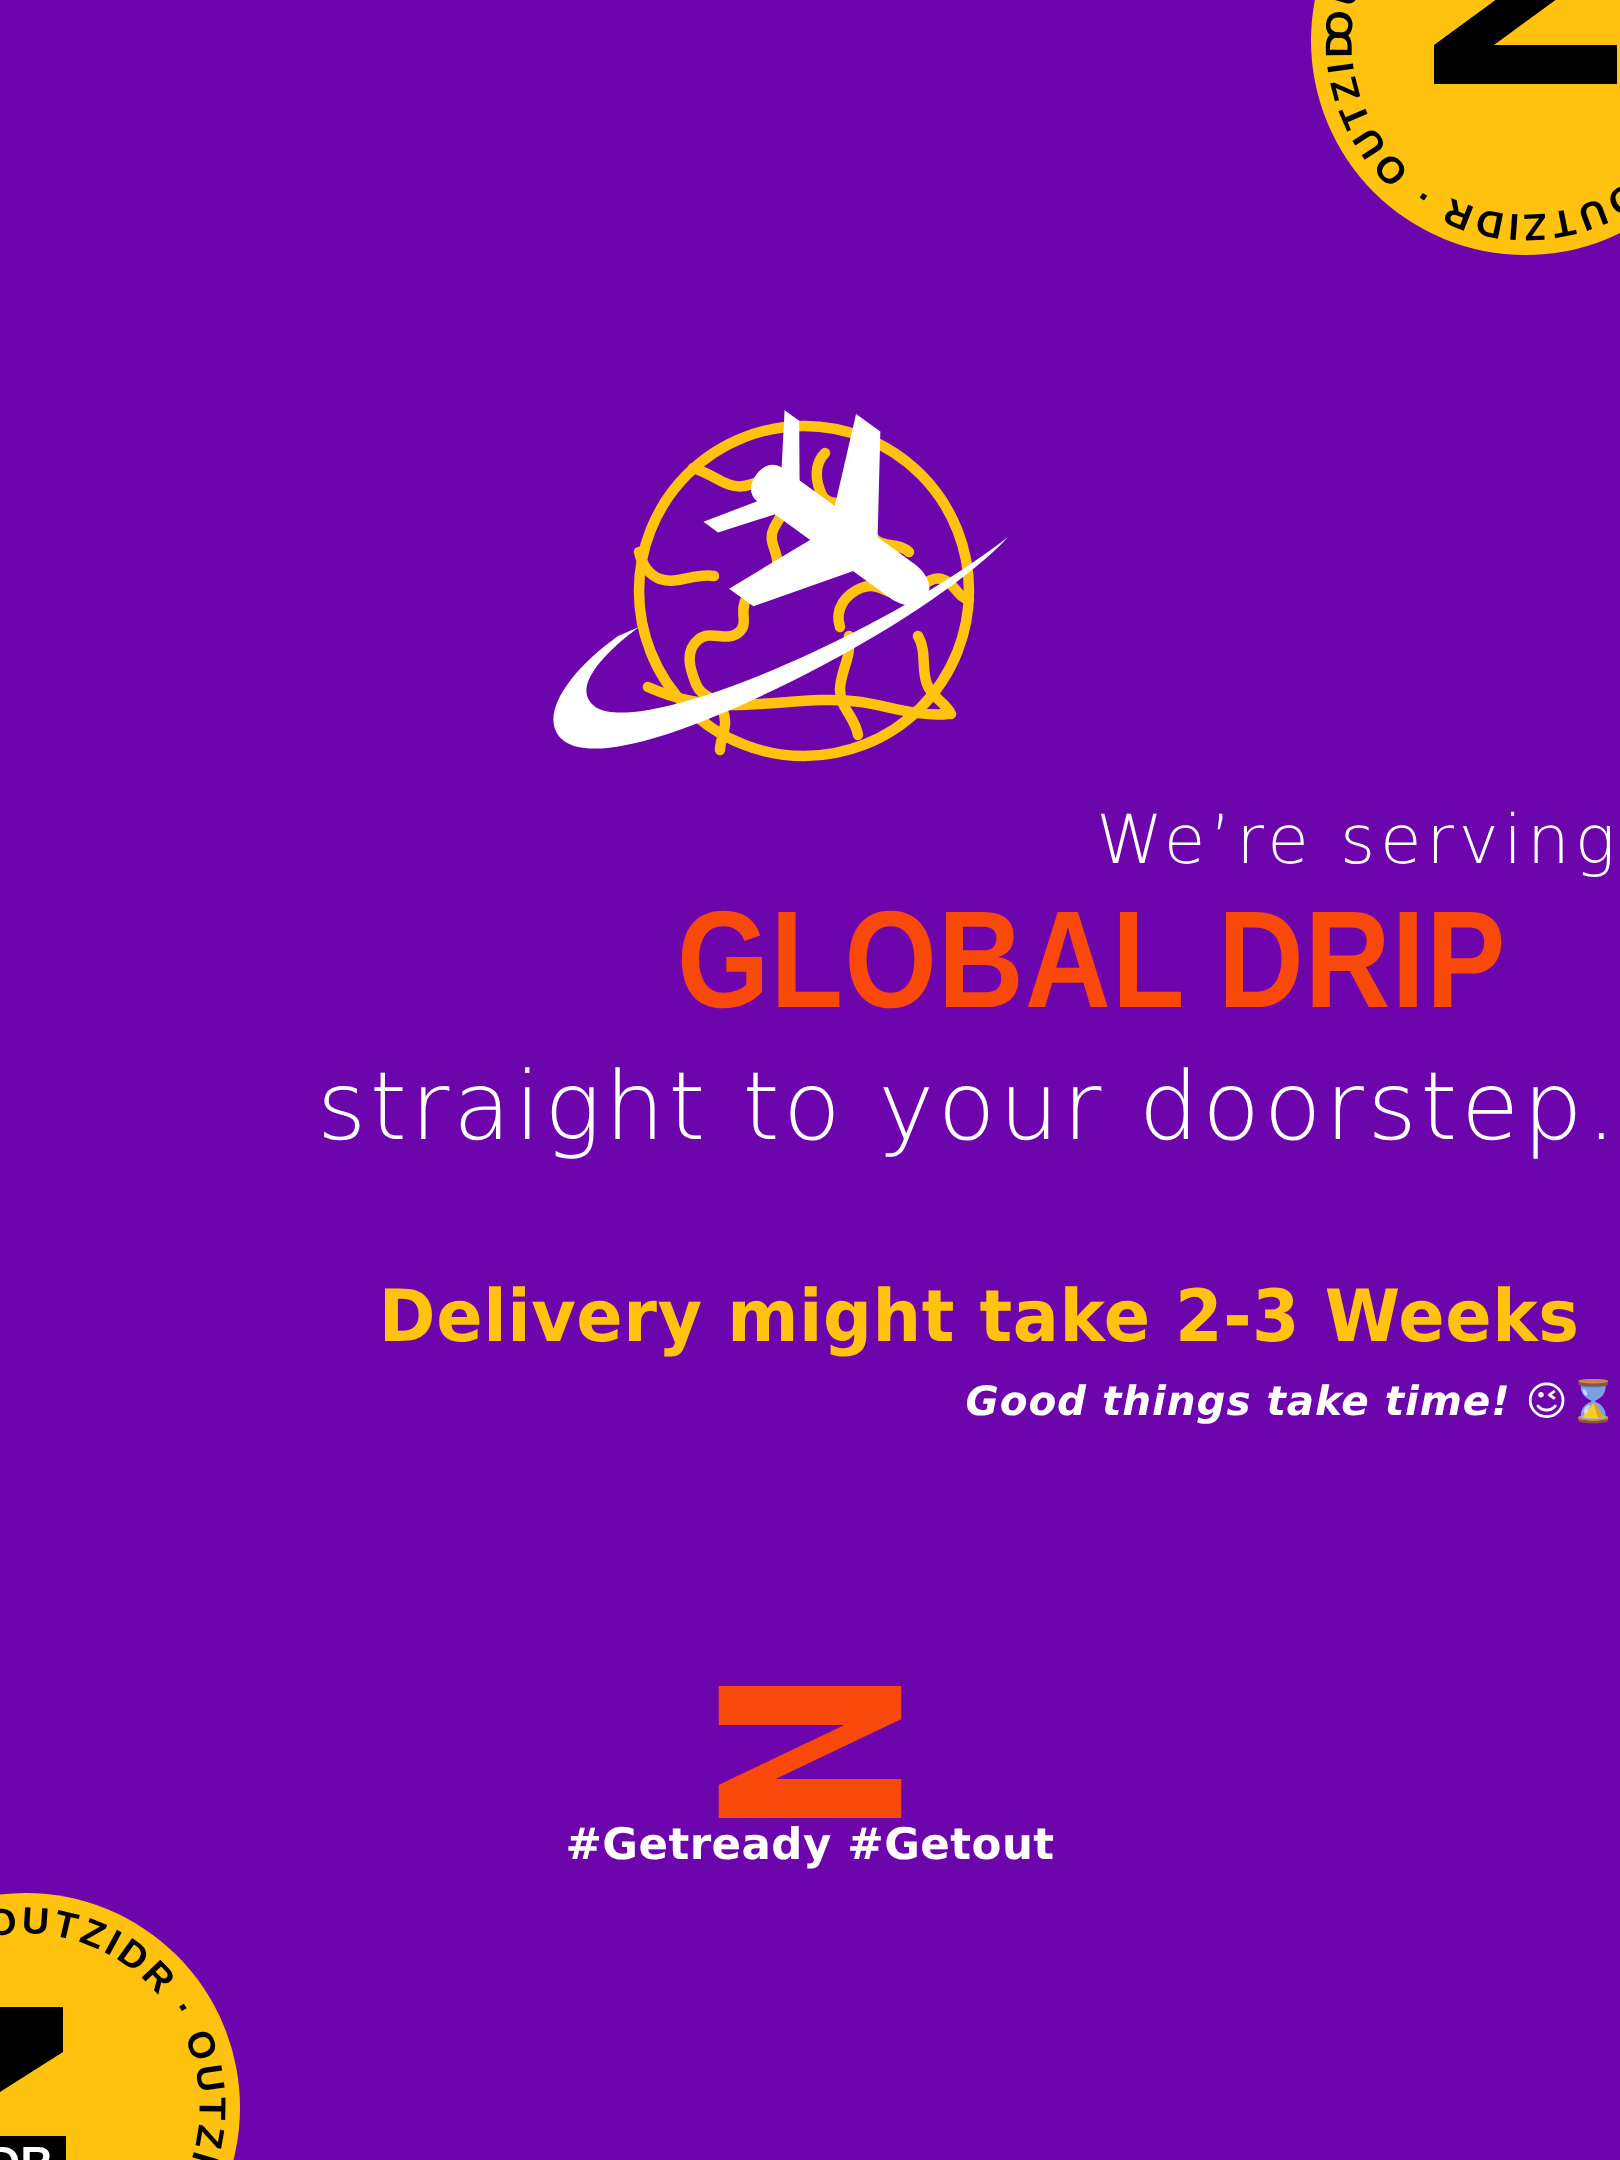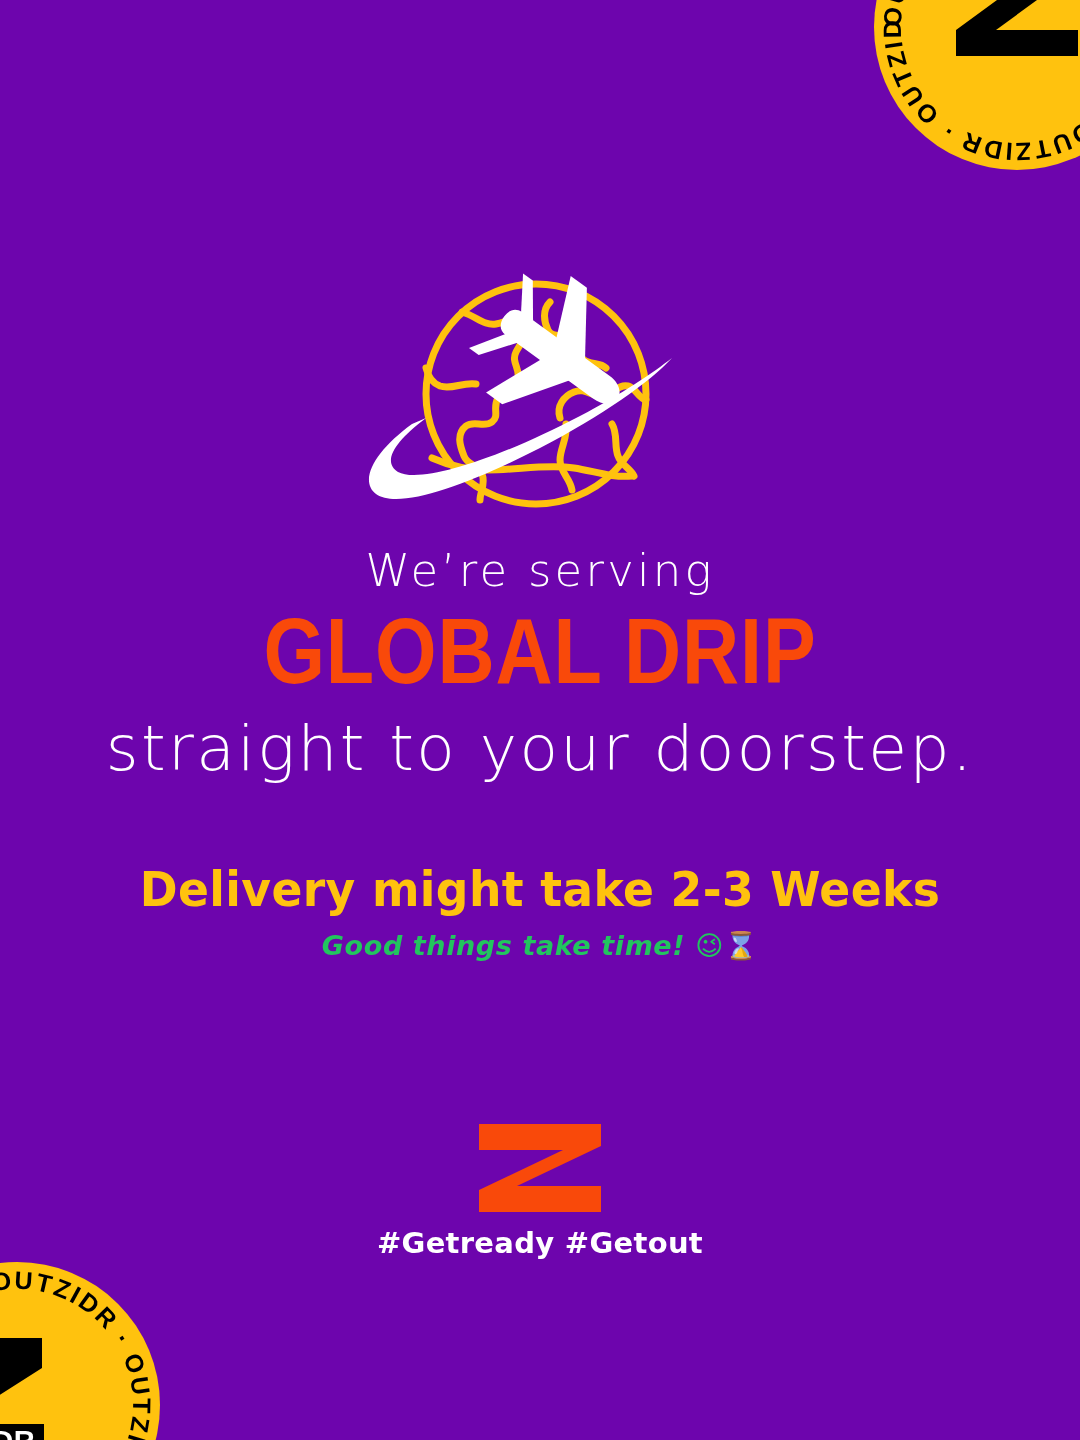--- a/index.html
+++ b/index.html
@@ -41,22 +41,22 @@
     width: 372px;
     height: 252px;
   }
   #globe-illustration svg { display: block; width: 100%; height: 100%; }
 
   
   #copy {
     position: absolute;
     left: 0;
     right: 0;
-    top: 545px;
-    text-align: center;
+    top: 534px;
+    text-align: right;
   }
   .line-serving {
     color: #ffffff;
     font-size: 45px;
     font-weight: 300;
     letter-spacing: 3.2px;
     line-height: 1.15;
     font-family: "DejaVu Sans", sans-serif;
   }
   .line-headline {
@@ -82,21 +82,21 @@
     color: #ffc20e;
     font-size: 48px;
     font-weight: 700;
     letter-spacing: 0.4px;
     line-height: 1.1;
     margin-top: 78px;
     font-family: "DejaVu Sans", sans-serif;
     transform: scaleX(0.95);
   }
   .line-goodthings {
-    color: #22c55e;
+    color: #ffffff;
     font-size: 27px;
     font-weight: 700;
     font-style: italic;
     letter-spacing: 0.6px;
     line-height: 1.2;
     margin-top: 14px;
     font-family: "DejaVu Sans", sans-serif;
   }
   .emoji { font-style: normal; font-weight: 400; }
 
@@ -112,21 +112,20 @@
     width: 122px;
     height: 88px;
     margin: 0 auto;
   }
   #brand-z svg { display: block; width: 100%; height: 100%; }
   .hashtags {
     color: #ffffff;
     font-size: 29px;
     font-weight: 700;
     letter-spacing: 0.3px;
-    margin-top: 14px;
     font-family: "DejaVu Sans", sans-serif;
   }
 </style>
 </head>
 <body>
 
 <div id="poster">
 
   <div class="badge top-right">
     <svg viewBox="0 0 290 290" xmlns="http://www.w3.org/2000/svg">

